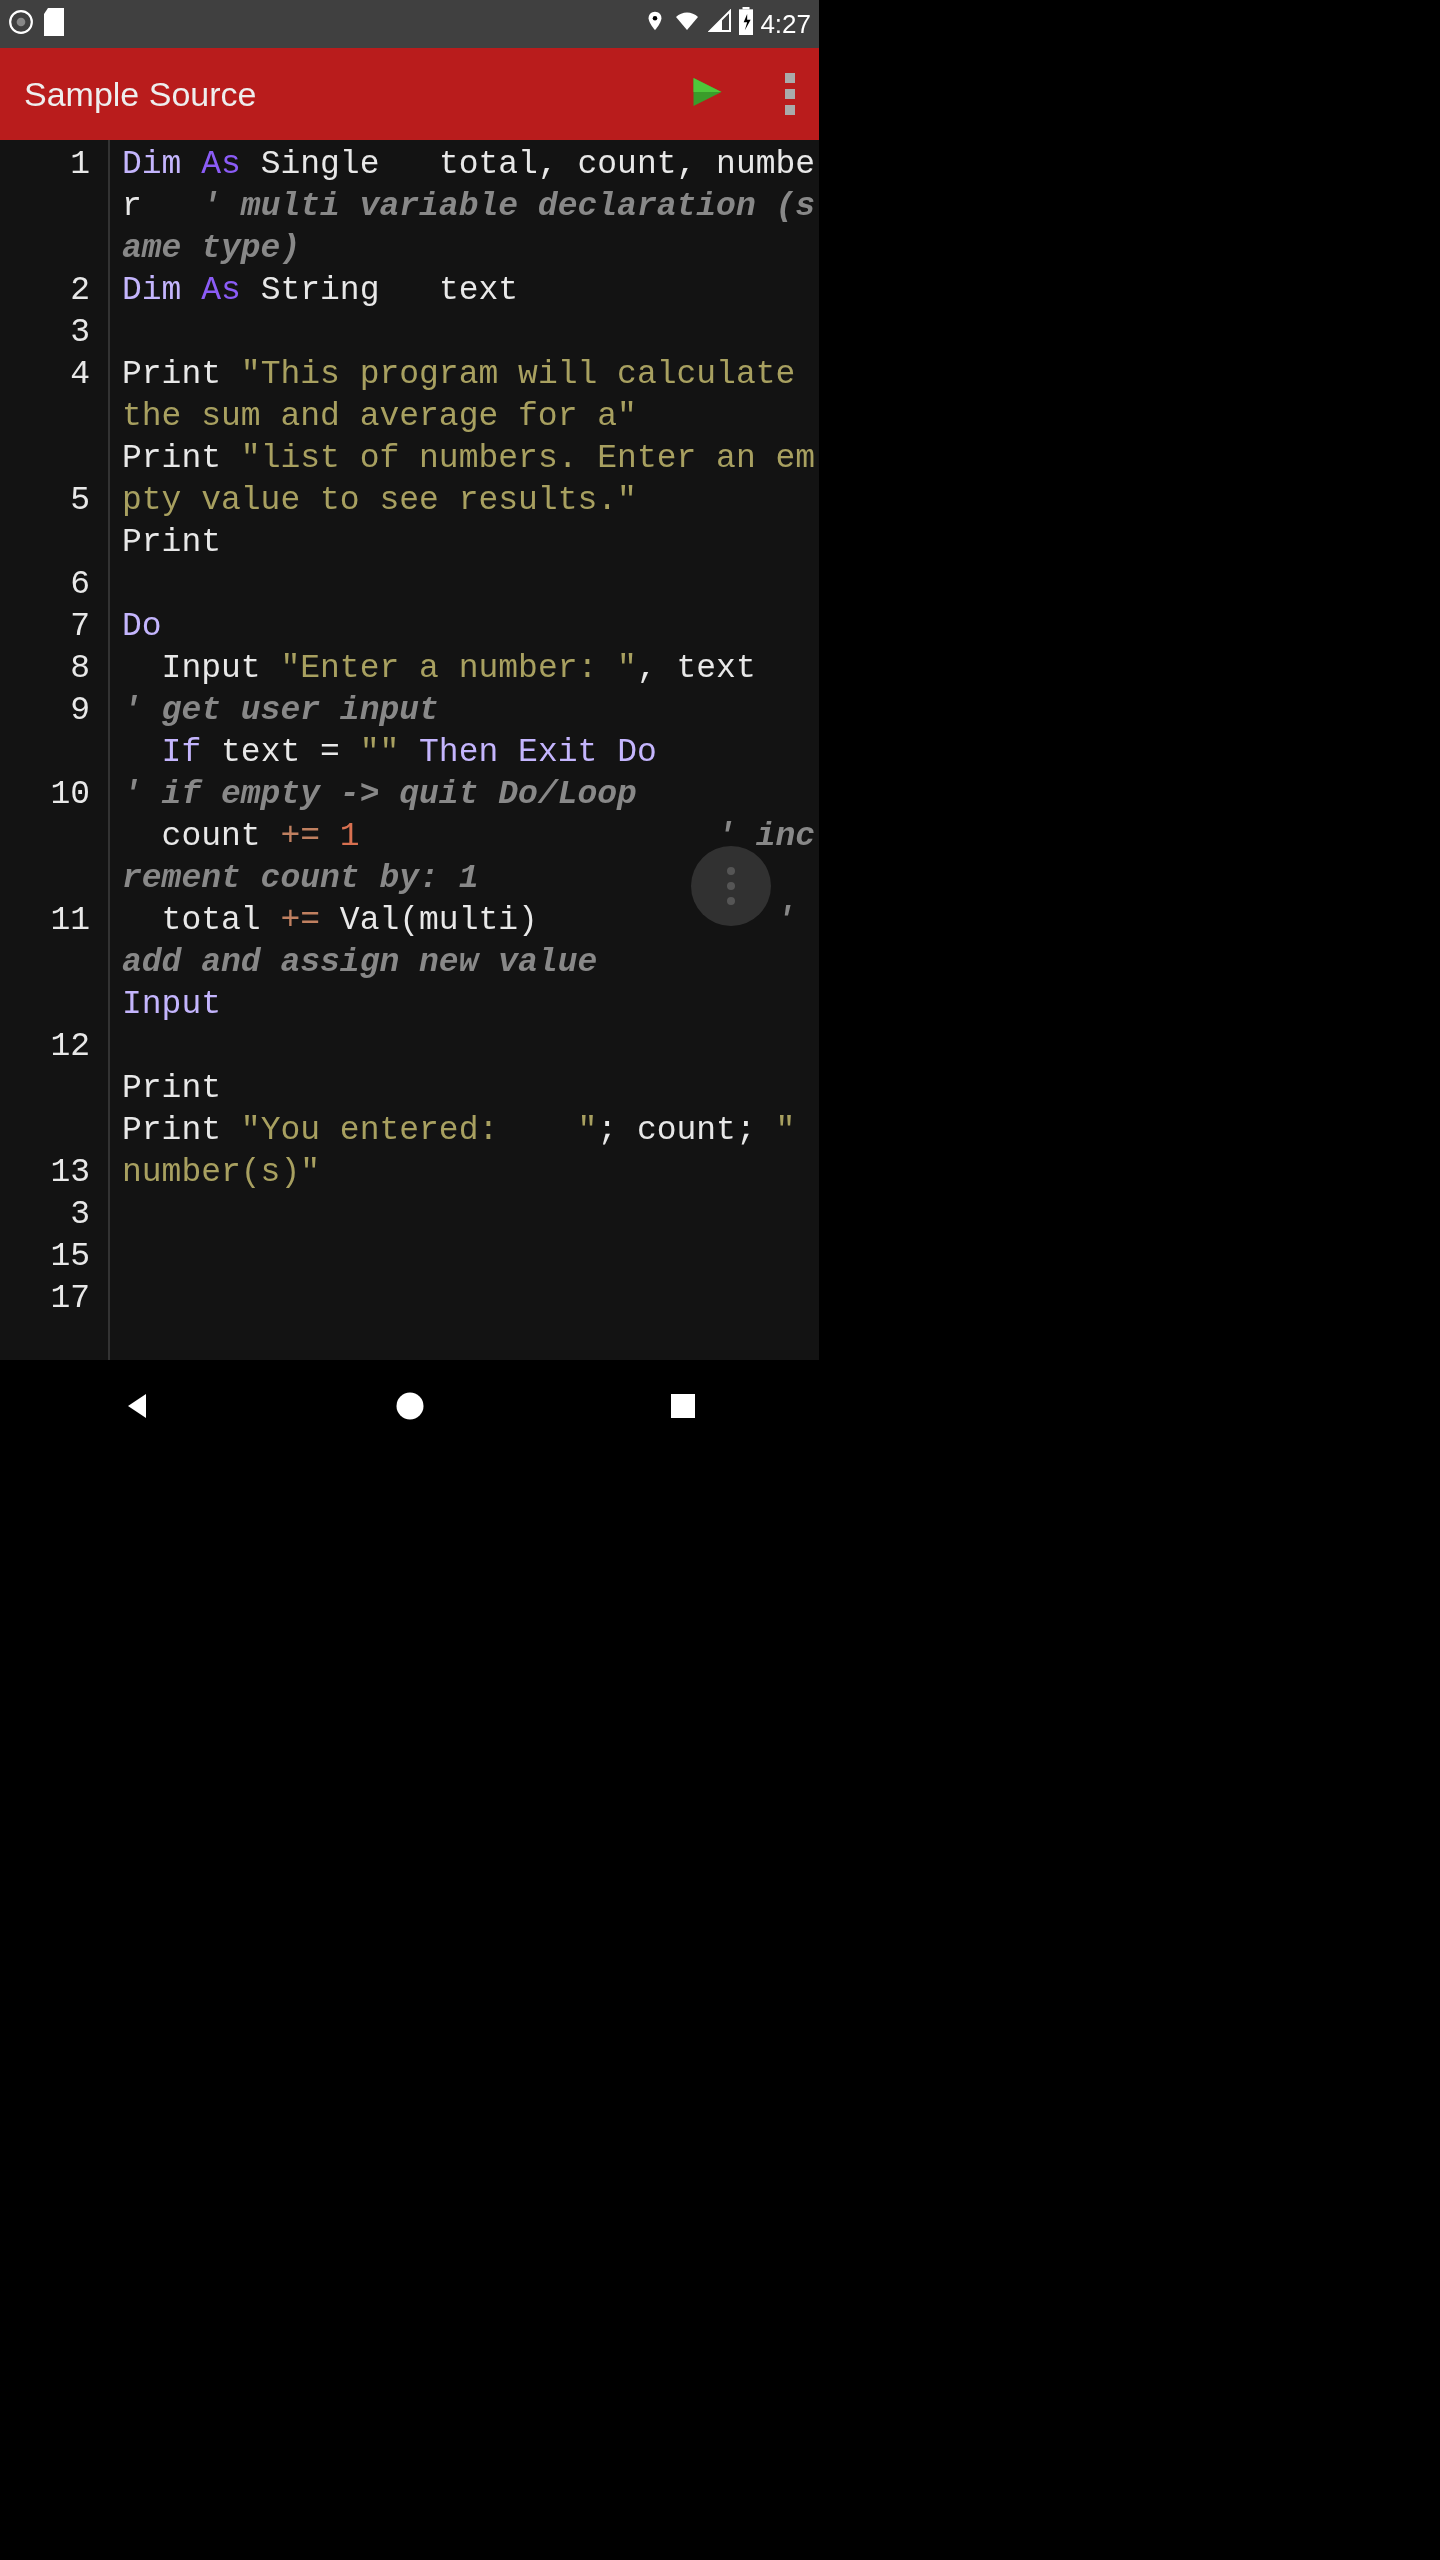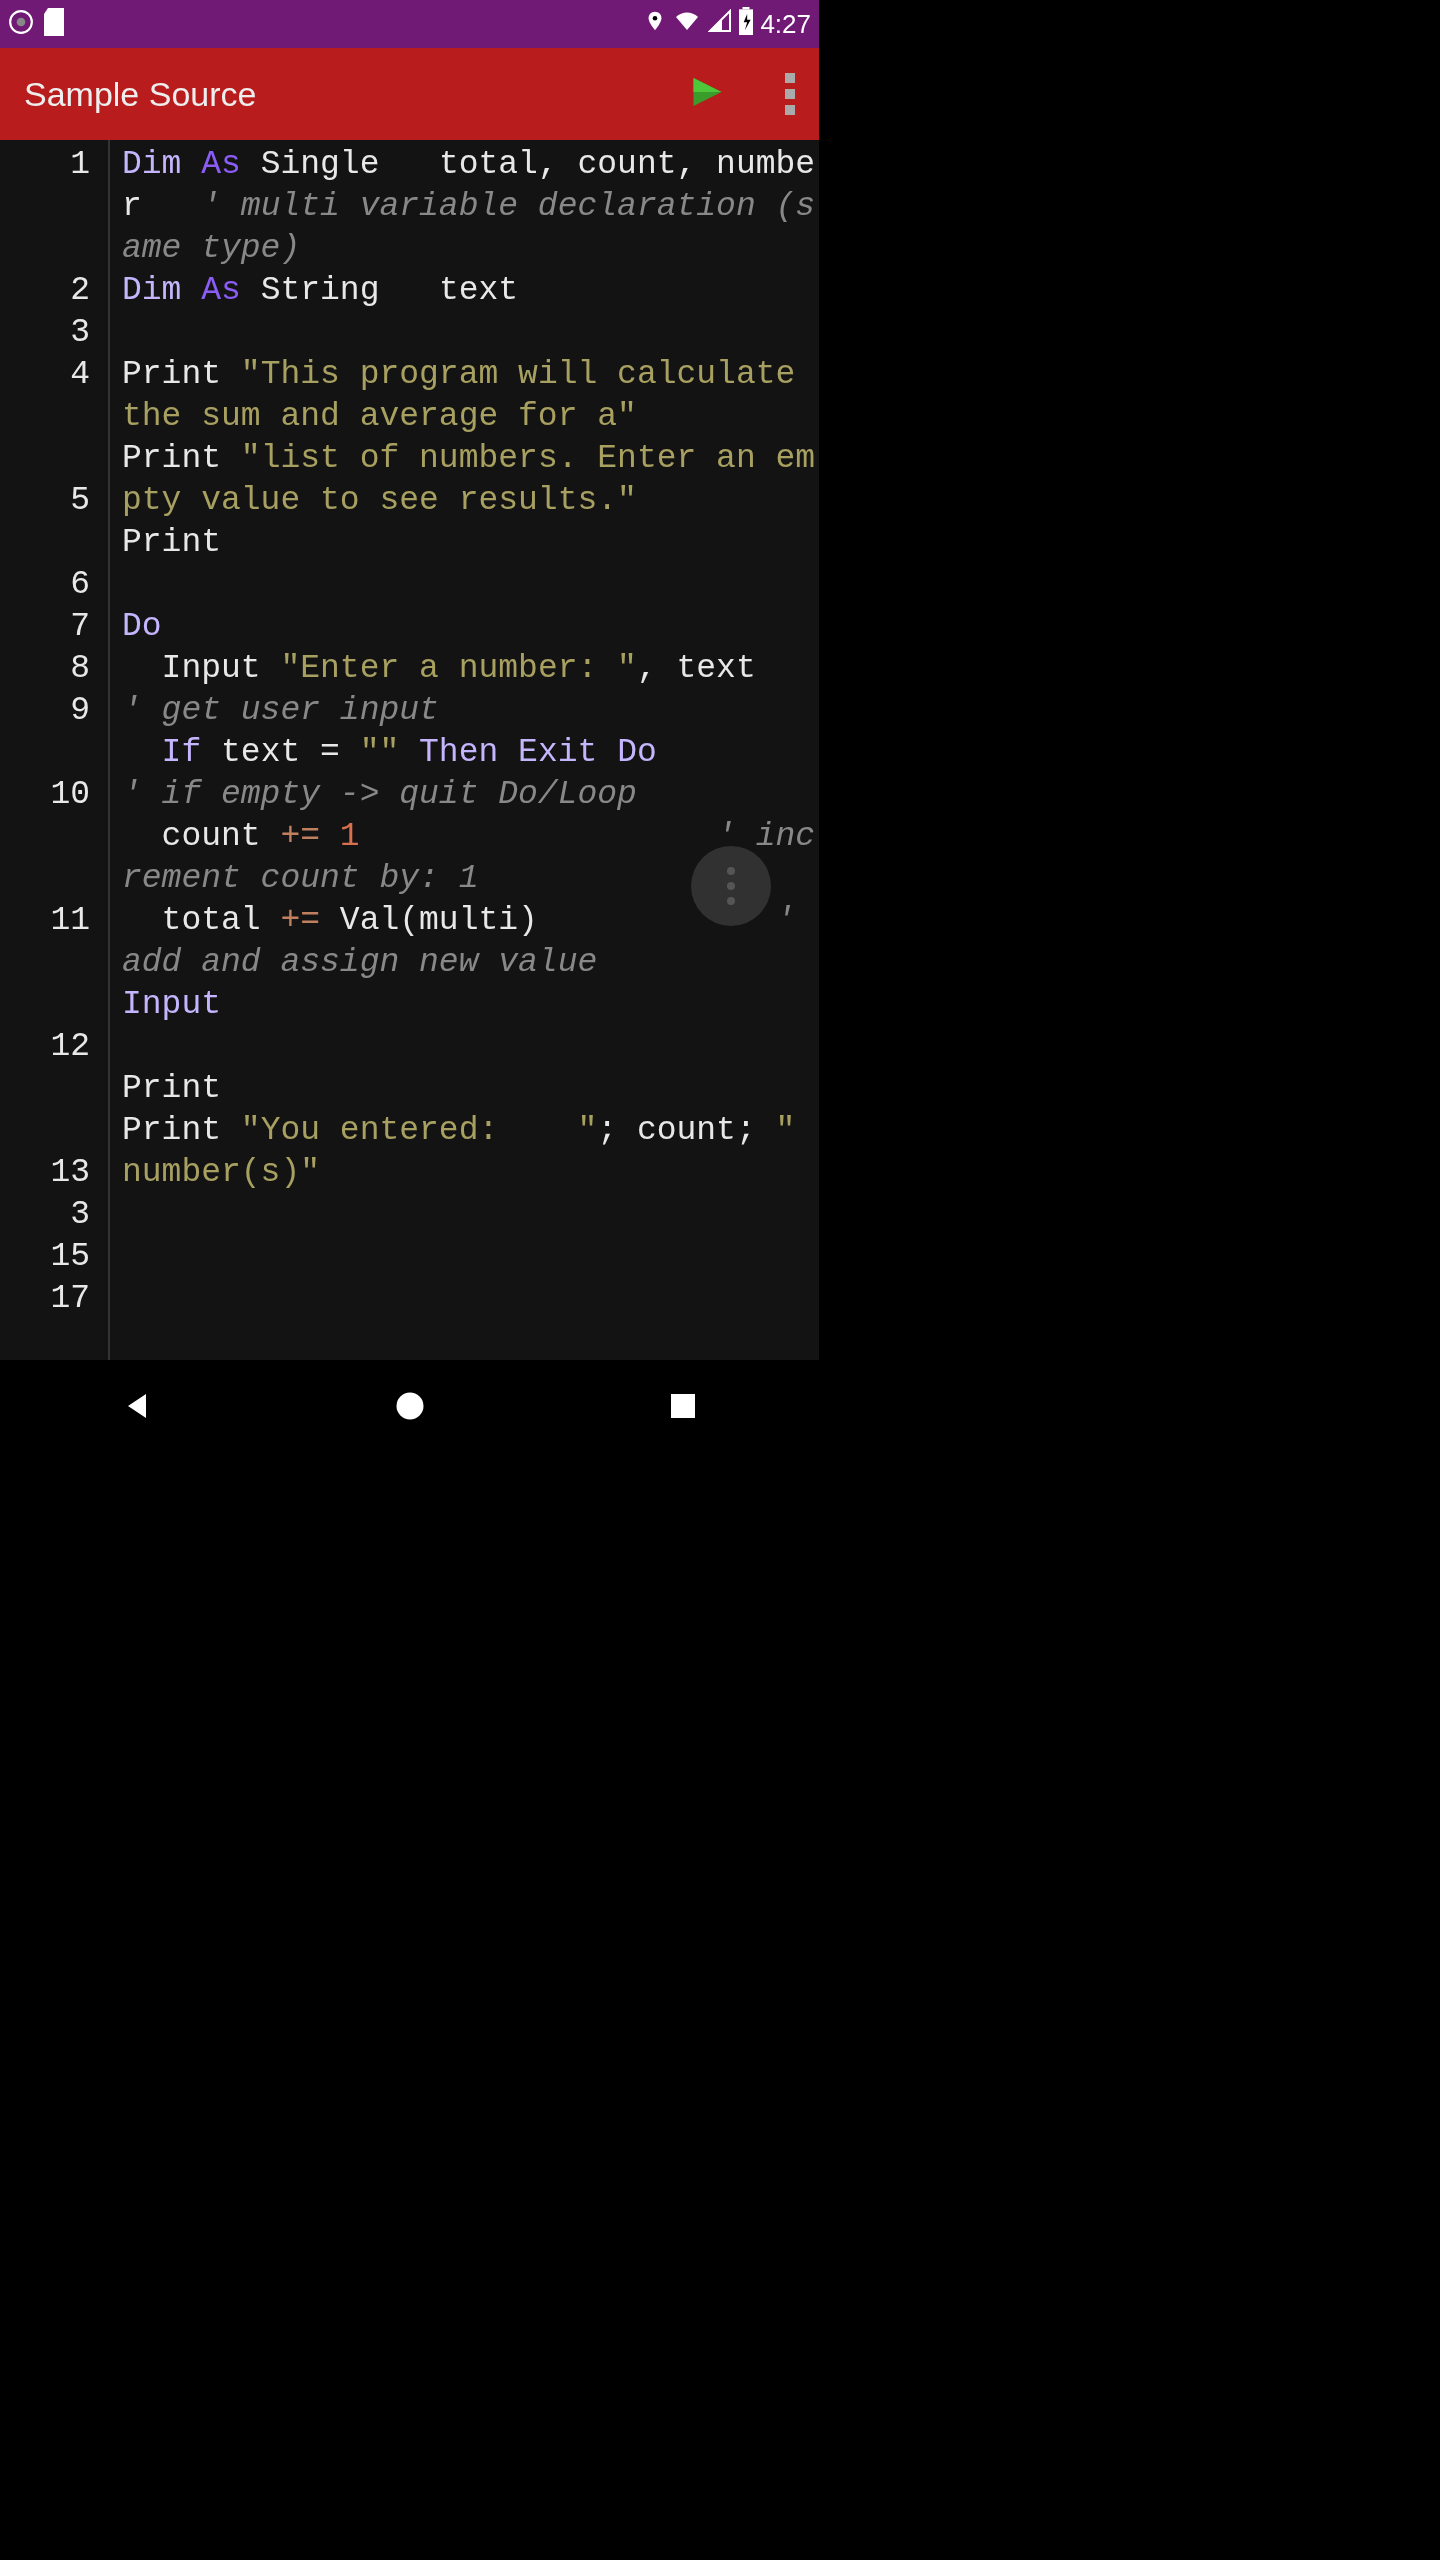--- a/index.html
+++ b/index.html
@@ -1,19 +1,19 @@
 <!DOCTYPE html>
 <html><head>
 <meta charset="utf-8">
 <style>
   * { margin: 0; padding: 0; box-sizing: border-box; }
   html, body { width: 819px; height: 1456px; background: #000; font-family: sans-serif; overflow: hidden; }
   
   .status-bar {
-    height: 48px; background: #701a75; display: flex; align-items: center;
+    height: 48px; background: #404040; display: flex; align-items: center;
     justify-content: space-between; padding: 0 8px; color: #fff;
   }
   .status-left { display: flex; gap: 10px; align-items: center; }
   .status-right { display: flex; gap: 6px; align-items: center; font-size: 26px; font-weight: 500; }
   
   .app-bar {
     height: 92px; background: #b91c1c; display: flex; align-items: center;
     justify-content: space-between; padding: 0 24px; color: #fff;
   }
   .app-title { font-size: 34px; font-weight: 400; color: #eee; }
@@ -34,21 +34,21 @@
   .gutter div { white-space: pre; }
   .code {
     flex: 1; padding: 4px 0 4px 12px; color: #e8e8e8; white-space: pre-wrap;
     word-break: break-all;
   }
   
   .kw { color: #c4b5fd; }
   .type { color: #8b5cf6; }
   .str { color: #a8a060; }
   .num { color: #d87050; }
-  .cmt { color: #888; font-style: italic; }
+  .cmt { color: #888; font-style: italic; font-weight: bold; }
   .op { color: #c08060; }
   
   .fab {
     position: absolute; right: 48px; top: 706px; width: 80px; height: 80px;
     border-radius: 50%; background: rgba(80,80,80,0.5);
     display: flex; align-items: center; justify-content: center;
     flex-direction: column; gap: 7px;
   }
   .fab span { width: 8px; height: 8px; border-radius: 50%; background: #555; }
   

